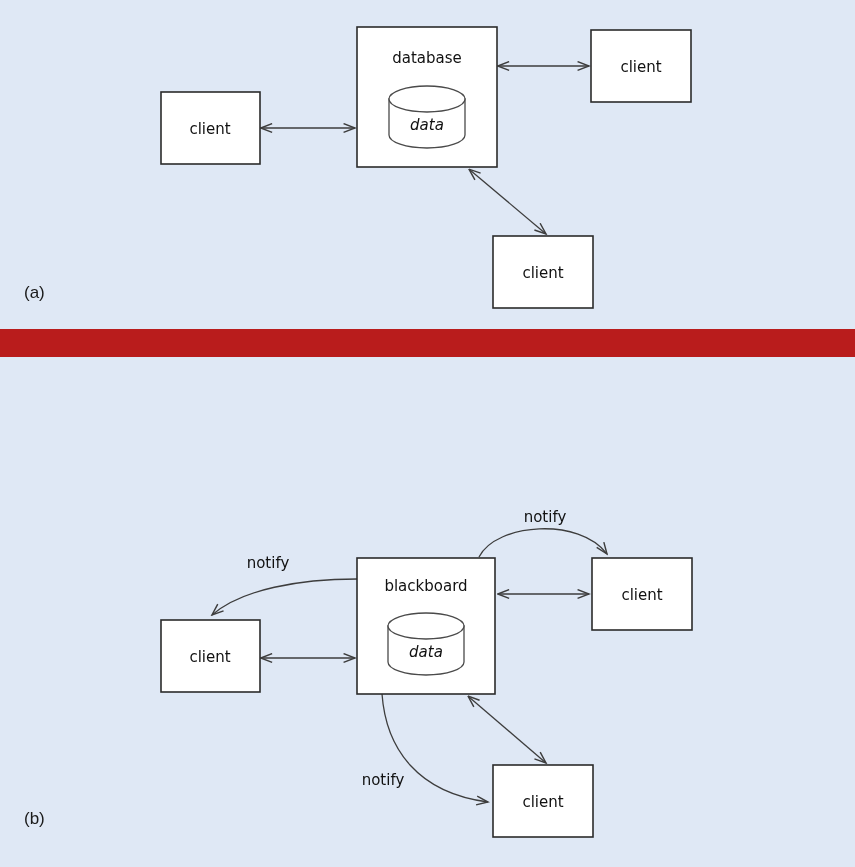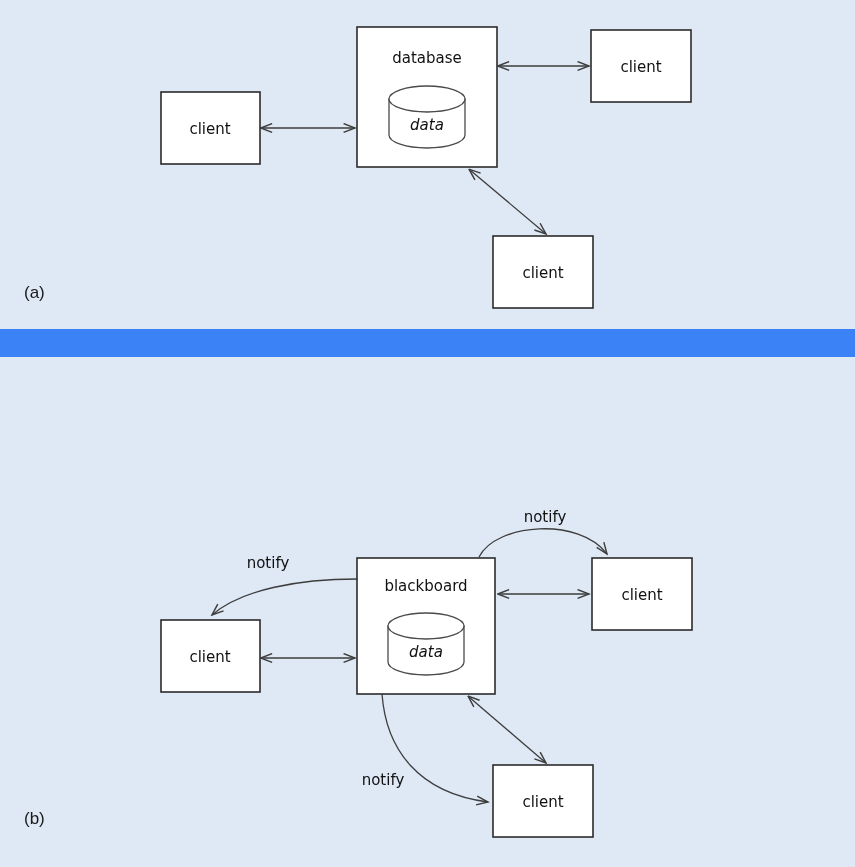--- a/index.html
+++ b/index.html
@@ -11,21 +11,21 @@
   body {
     width: 855px;
     height: 867px;
     font-family: "Liberation Sans", sans-serif;
     overflow: hidden;
   }
   #figure {
     position: relative;
     width: 855px;
     height: 867px;
-    background: #3b82f6;
+    background: #b91c1c;
   }
   .panel {
     position: absolute;
     left: 0;
     width: 855px;
     background: #dfe8f5;
   }
   #panel-a { top: 0px;   height: 329px; }
   #panel-b { top: 357px; height: 510px; }
 

